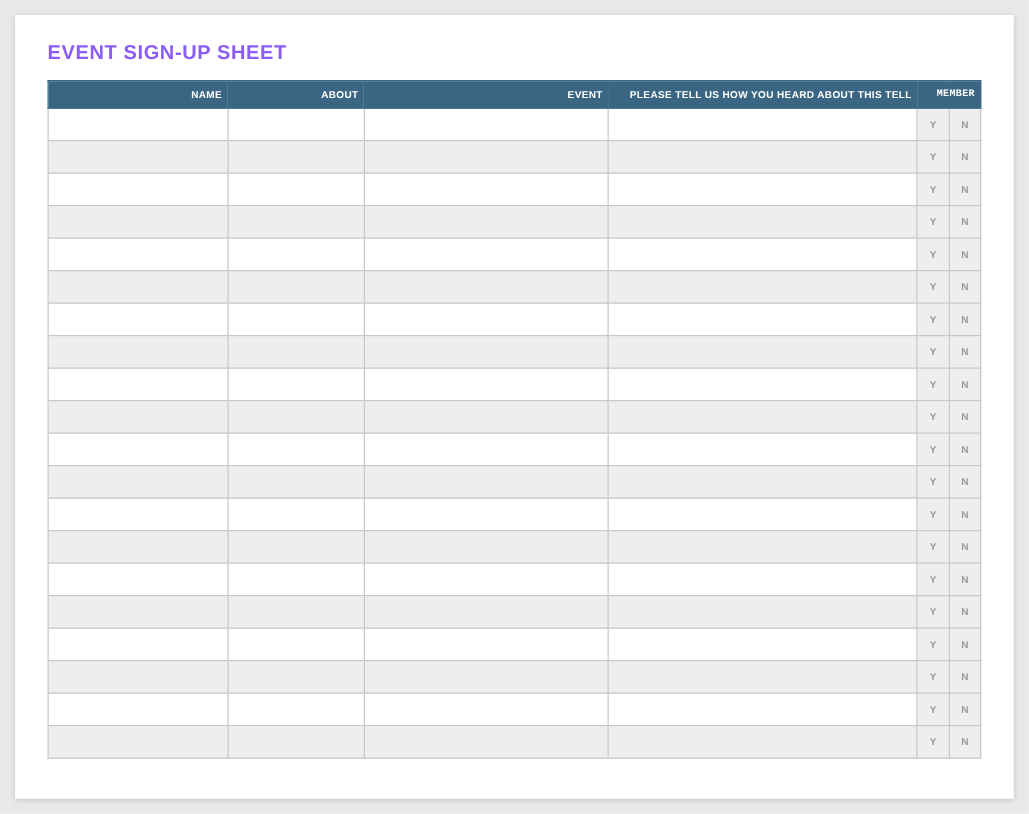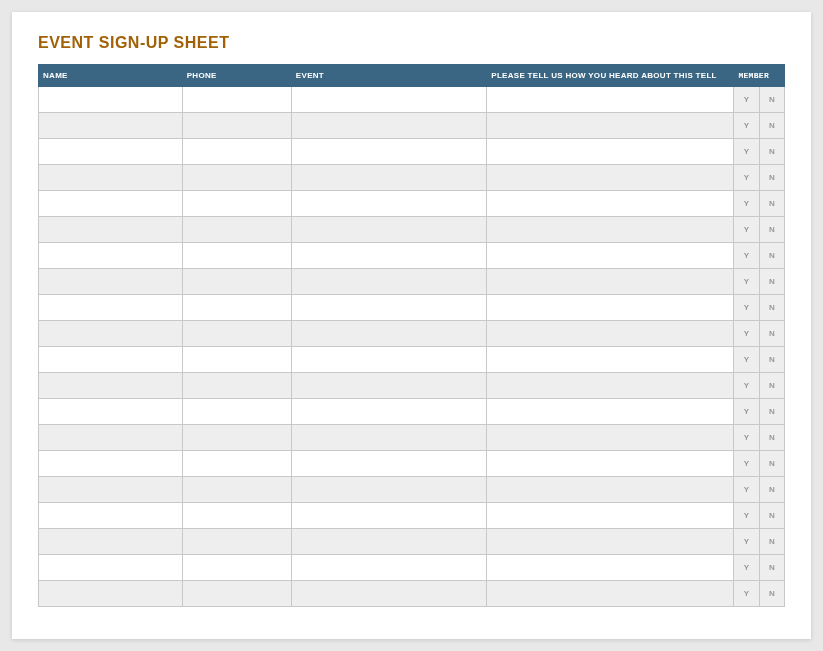--- a/index.html
+++ b/index.html
@@ -13,35 +13,35 @@
     .page {
       background: #ffffff;
       width: 100%;
       height: 100%;
       padding: 22px 26px;
       box-shadow: 0 1px 4px rgba(0,0,0,0.15);
     }
     .title {
       font-size: 16px;
       font-weight: bold;
-      color: #a16207;
+      color: #8b5cf6;
       letter-spacing: 0.5px;
       margin-bottom: 12px;
     }
     table {
       width: 100%;
       border-collapse: collapse;
       table-layout: fixed;
     }
     th {
       background: #3a6683;
       color: #ffffff;
       font-size: 8px;
       font-weight: bold;
-      text-align: left;
+      text-align: right;
       padding: 6px 4px;
       border: 1px solid #3a6683;
       letter-spacing: 0.3px;
     }
     th.member-head {
       font-size: 8px;
       font-family: Liberation Mono, monospace;
     }
     td {
       border: 1px solid #c8c8c8;
@@ -79,21 +79,21 @@
       <col class="col-name">
         <col class="col-phone">
         <col class="col-email">
         <col class="col-heard">
         <col class="col-yn">
         <col class="col-yn">
     </colgroup>
     <thead>
       <tr>
         <th>NAME</th>
-        <th>PHONE</th>
+        <th>ABOUT</th>
         <th>EVENT</th>
         <th>PLEASE TELL US HOW YOU HEARD ABOUT THIS TELL</th>
         <th colspan="2" class="member-head">MEMBER</th>
       </tr>
     </thead>
     <tbody id="tbody">
         <tr class="white">
           <td class="input"></td>
           <td class="input"></td>
           <td class="input"></td>

